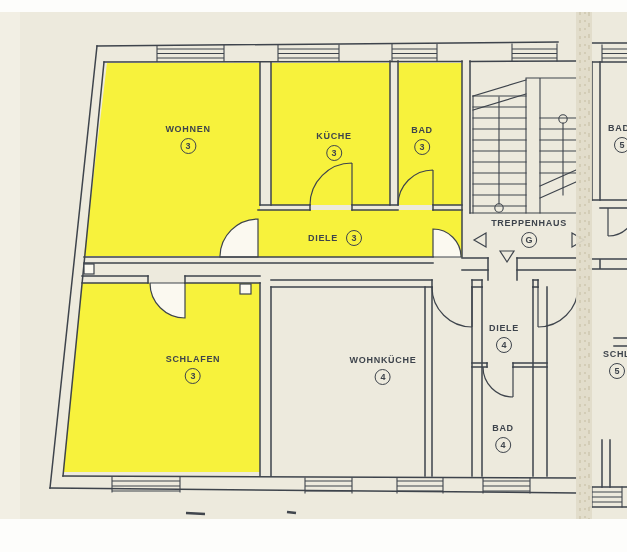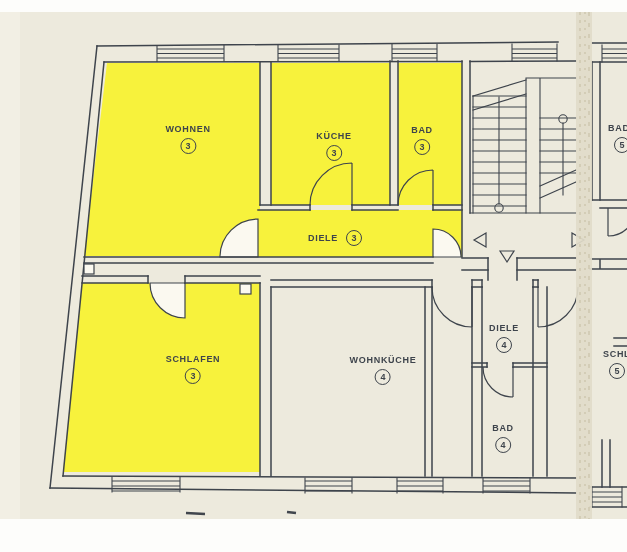--- a/index.html
+++ b/index.html
@@ -182,20 +182,24 @@
   <div class="lbl" style="left:422px;top:140px;">
     <span class="name">BAD</span>
     <span class="num">3</span>
   </div>
 
   <div class="lbl row" style="left:308px;top:238px;">
     <span class="name">DIELE</span>
     <span class="num">3</span>
   </div>
 
+  <div class="lbl" style="left:529px;top:233px;">
+    <span class="name">TREPPENHAUS</span>
+    <span class="num">G</span>
+  </div>
 
   <div class="lbl" style="left:193px;top:369px;">
     <span class="name">SCHLAFEN</span>
     <span class="num">3</span>
   </div>
 
   <div class="lbl" style="left:383px;top:370px;text-align:right;">
     <span class="name">WOHNKÜCHE</span>
     <span class="num">4</span>
   </div>

